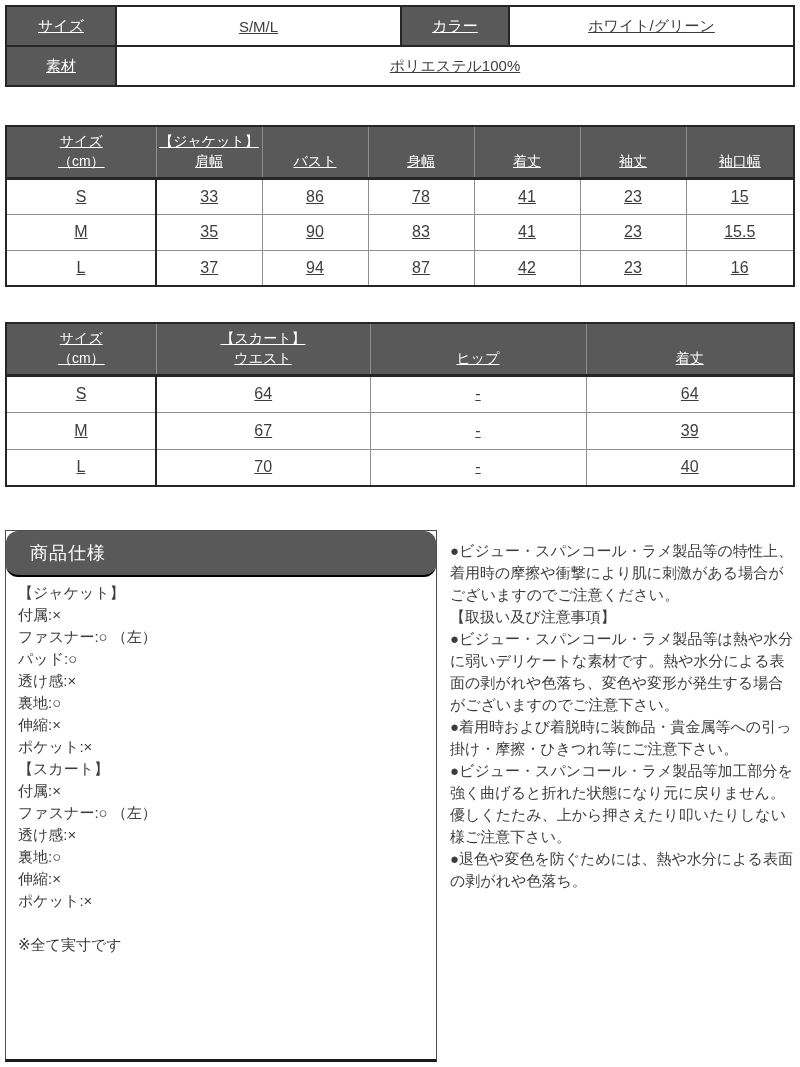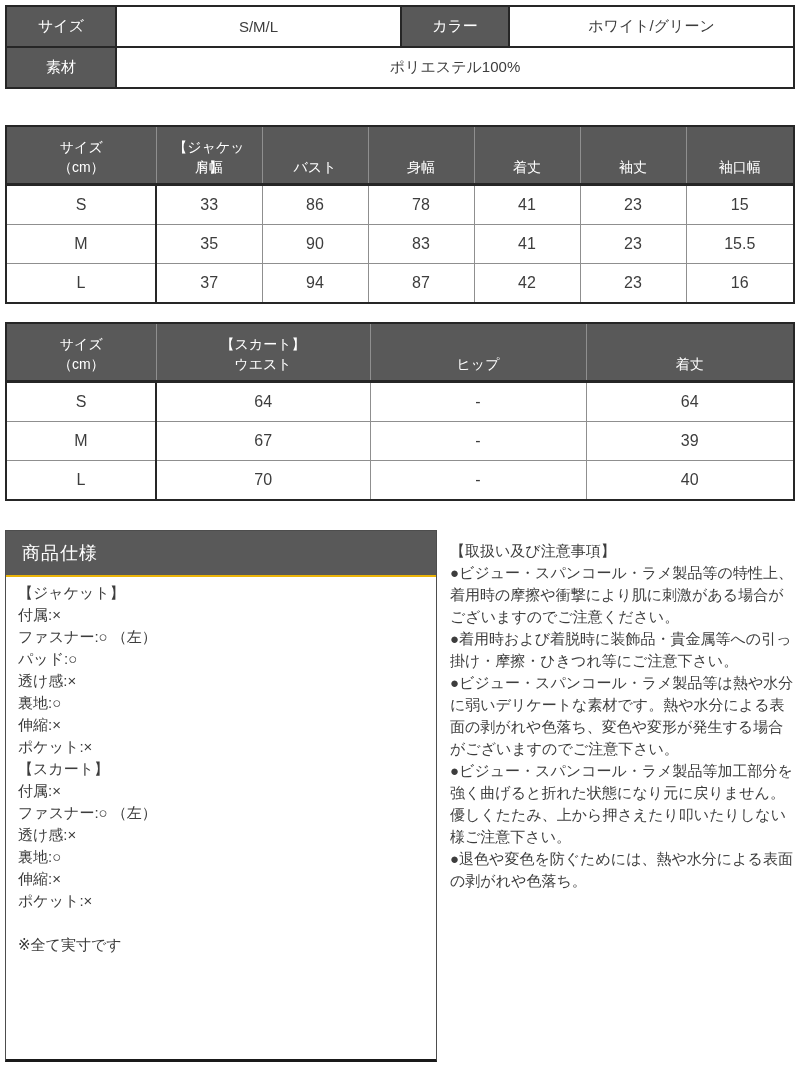--- a/index.html
+++ b/index.html
@@ -5,21 +5,21 @@
   html,body{margin:0;padding:0;}
   body{
     width:800px;height:1067px;background:#ffffff;position:relative;
     font-family:"Liberation Sans","DejaVu Sans",sans-serif;
     color:#3d3d3d;
   }
   .canvas{position:absolute;inset:0;}
 
   
   table{border-collapse:collapse;table-layout:fixed;position:absolute;}
-  th,td{overflow:hidden;padding:10px;}
+  th,td{overflow:hidden;padding:0;text-decoration:underline;}
 
   
   .top-table{left:5px;top:5px;width:788px;}
   .top-table th,.top-table td{border:2px solid #262626;text-align:center;vertical-align:middle;font-size:15px;}
   .top-table tr{height:40px;}
   .top-table th{background:#595959;color:#ffffff;font-weight:normal;}
 
   
   .meas{width:788px;border:2px solid #262626;}
   .meas th,.meas td{border:1px solid #8f8f8f;}
@@ -38,22 +38,23 @@
   .skirt-table{left:5px;top:322px;}
 
   
   .specbox{
     position:absolute;left:5px;top:530px;width:432px;height:532px;
     border:1px solid #4d4d4d;border-bottom:3px solid #1a1a1a;
     box-sizing:border-box;background:#ffffff;
   }
   .specbox-header{
     height:44px;line-height:44px;background:#595959;color:#ffffff;
-    font-size:18px;padding-left:16px;border-bottom:2px solid #eab308;
+    font-size:18px;padding-left:24px;border-bottom:2px solid #000000;
     letter-spacing:1px;
+    border-radius:12px;
   }
   .specbox-body{padding:5px 12px 0 12px;font-size:15px;color:#3d3d3d;}
   .spec-line{height:22px;line-height:22px;white-space:pre;}
 
   
   .notes{
     position:absolute;left:450px;top:540px;width:346px;
     font-size:15px;line-height:22px;color:#3d3d3d;
   }
   .notes p{margin:0;}
@@ -216,21 +217,21 @@
       <div class="spec-line">透け感:×</div>
       <div class="spec-line">裏地:○</div>
       <div class="spec-line">伸縮:×</div>
       <div class="spec-line">ポケット:×</div>
       <div class="spec-line"></div>
       <div class="spec-line">※全て実寸です</div>
     </div>
   </section>
 
   <section class="notes">
+    <p>●ビジュー・スパンコール・ラメ製品等の特性上、着用時の摩擦や衝撃により肌に刺激がある場合がございますのでご注意ください。</p>
     <p>【取扱い及び注意事項】</p>
-    <p>●ビジュー・スパンコール・ラメ製品等の特性上、着用時の摩擦や衝撃により肌に刺激がある場合がございますのでご注意ください。</p>
+    <p>●ビジュー・スパンコール・ラメ製品等は熱や水分に弱いデリケートな素材です。熱や水分による表面の剥がれや色落ち、変色や変形が発生する場合がございますのでご注意下さい。</p>
     <p>●着用時および着脱時に装飾品・貴金属等への引っ掛け・摩擦・ひきつれ等にご注意下さい。</p>
-    <p>●ビジュー・スパンコール・ラメ製品等は熱や水分に弱いデリケートな素材です。熱や水分による表面の剥がれや色落ち、変色や変形が発生する場合がございますのでご注意下さい。</p>
     <p>●ビジュー・スパンコール・ラメ製品等加工部分を強く曲げると折れた状態になり元に戻りません。優しくたたみ、上から押さえたり叩いたりしない様ご注意下さい。</p>
     <p>●退色や変色を防ぐためには、熱や水分による表面の剥がれや色落ち。</p>
   </section>
 
 </div>
 
 </body></html>

